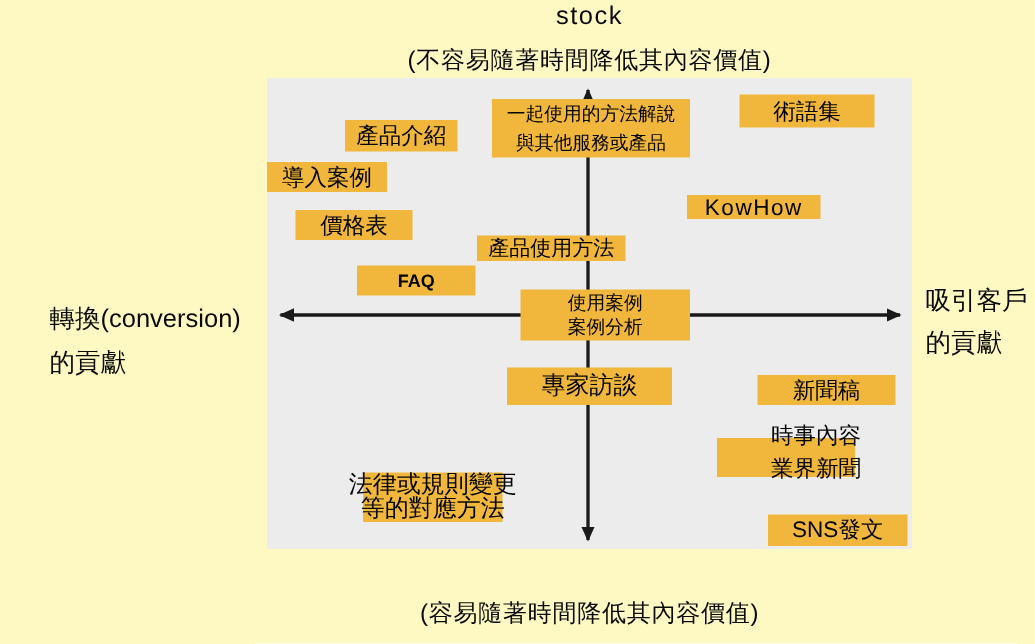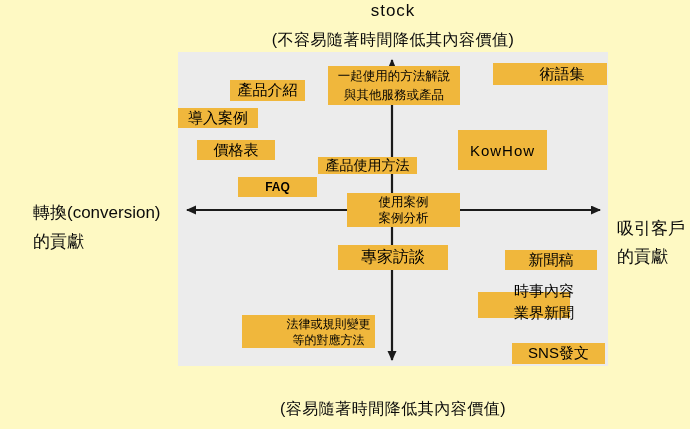--- a/index.html
+++ b/index.html
@@ -16,46 +16,46 @@
   .axes line { stroke:var(--axis,#000); stroke-width:2.2; }
   .axes .head { fill:var(--axis,#000); }
 
   .lbl { position:absolute; white-space:nowrap; color:#0a0a0a; }
 
   .stock-lbl  { left:343px; top:1px;  width:100px; font-size:17px; text-align:center; letter-spacing:1px; }
   .top-note   { left:178px; top:30px; width:430px; font-size:16px; text-align:center; letter-spacing:0.5px; }
   .flow-lbl   { left:343px; top:371px; width:100px; font-size:17px; text-align:center; letter-spacing:1px; }
   .bot-note   { left:178px; top:399px; width:430px; font-size:16px; text-align:center; letter-spacing:0.5px; }
   .left-lbl   { left:33px;  top:198px; font-size:17px; line-height:29px; }
-  .right-lbl  { left:617px; top:187px; font-size:17px; line-height:28px;margin-top:28px; }
+  .right-lbl  { left:617px; top:187px; font-size:17px; line-height:28px; }
 
   .hl {
     position:absolute; background:var(--highlight,#F0B73C);
     display:flex; flex-direction:column; align-items:center; justify-content:center;
     text-align:center; white-space:nowrap; color:#000;
   }
   .hl span { display:block; }
 
   .b-product-intro   { left:230px; top:80px;  width:75px;  height:21px; font-size:15px; }
   .b-combined-usage  { left:328px; top:66px;  width:132px; height:39px; font-size:12.5px; line-height:19px; }
-  .b-glossary        { left:493px; top:63px;  width:90px;  height:22px; font-size:15px;padding-left:24px; }
+  .b-glossary        { left:493px; top:63px;  width:90px;  height:22px; font-size:15px; }
   .b-adoption-cases  { left:178px; top:108px; width:80px;  height:20px; font-size:15px; }
   .b-price-list      { left:197px; top:140px; width:78px;  height:20px; font-size:15px; }
-  .b-knowhow         { left:458px; top:130px; width:89px;  height:40px; font-size:15px; letter-spacing:1px; }
+  .b-knowhow         { left:458px; top:130px; width:89px;  height:16px; font-size:15px; letter-spacing:1px; }
   .b-product-usage   { left:318px; top:157px; width:99px;  height:17px; font-size:14px; }
   .b-faq             { left:238px; top:177px; width:79px;  height:20px; font-size:12px; font-weight:bold; }
   .b-use-case        { left:347px; top:193px; width:113px; height:34px; font-size:12.5px; line-height:16px; }
   .b-expert          { left:338px; top:245px; width:110px; height:25px; font-size:16px; }
   .b-press-release   { left:505px; top:250px; width:92px;  height:20px; font-size:15px;text-align:center; }
   .b-current-rect    { left:478px; top:292px; width:92px;  height:26px; }
   .t-current-text    { left:478px; top:280px; width:92px;  height:44px; font-size:15px; line-height:22px;
                        position:absolute; display:flex; flex-direction:column; align-items:center;
                        justify-content:center; text-align:center; white-space:nowrap;padding-left:20px; }
   .b-sns             { left:512px; top:343px; width:93px;  height:21px; font-size:15px; }
-  .b-legal           { left:242px; top:315px; width:93px;  height:33px; font-size:12px; line-height:16px;padding-left:40px; }
+  .b-legal           { left:242px; top:315px; width:93px;  height:33px; font-size:16px; line-height:16px; }
 </style>
 </head>
 <body>
 
 <div class="stage" style="--highlight: #F0B73C; --panel: #ECECEC; --axis: #1A1A1A;">
 
   <div class="panel"></div>
 
   <svg class="axes" viewBox="0 0 690 429">
     <defs>

